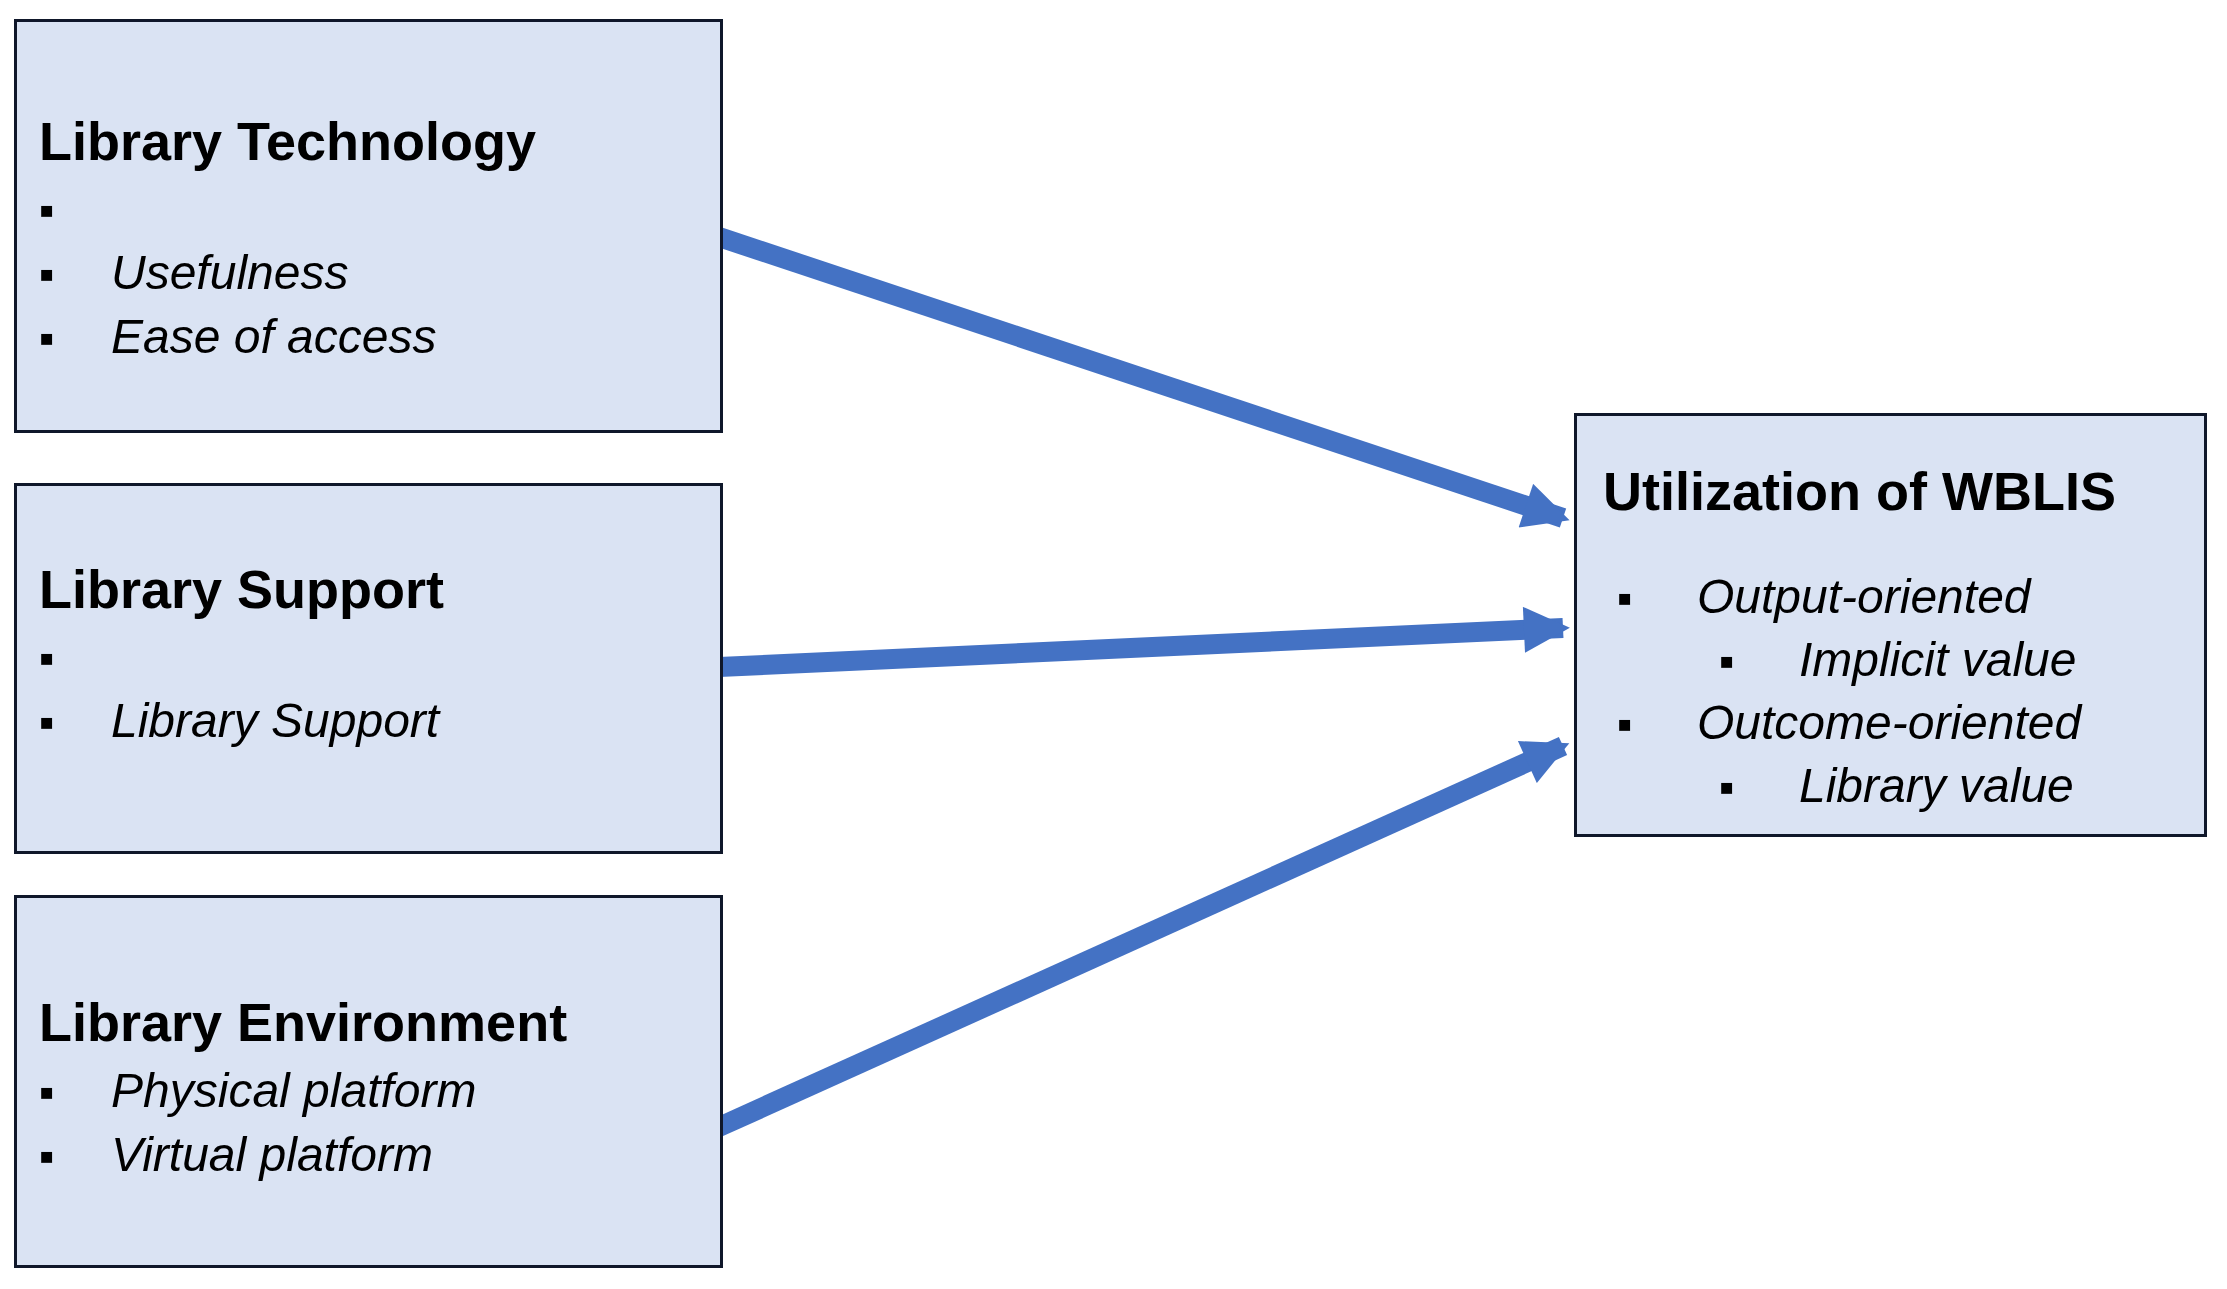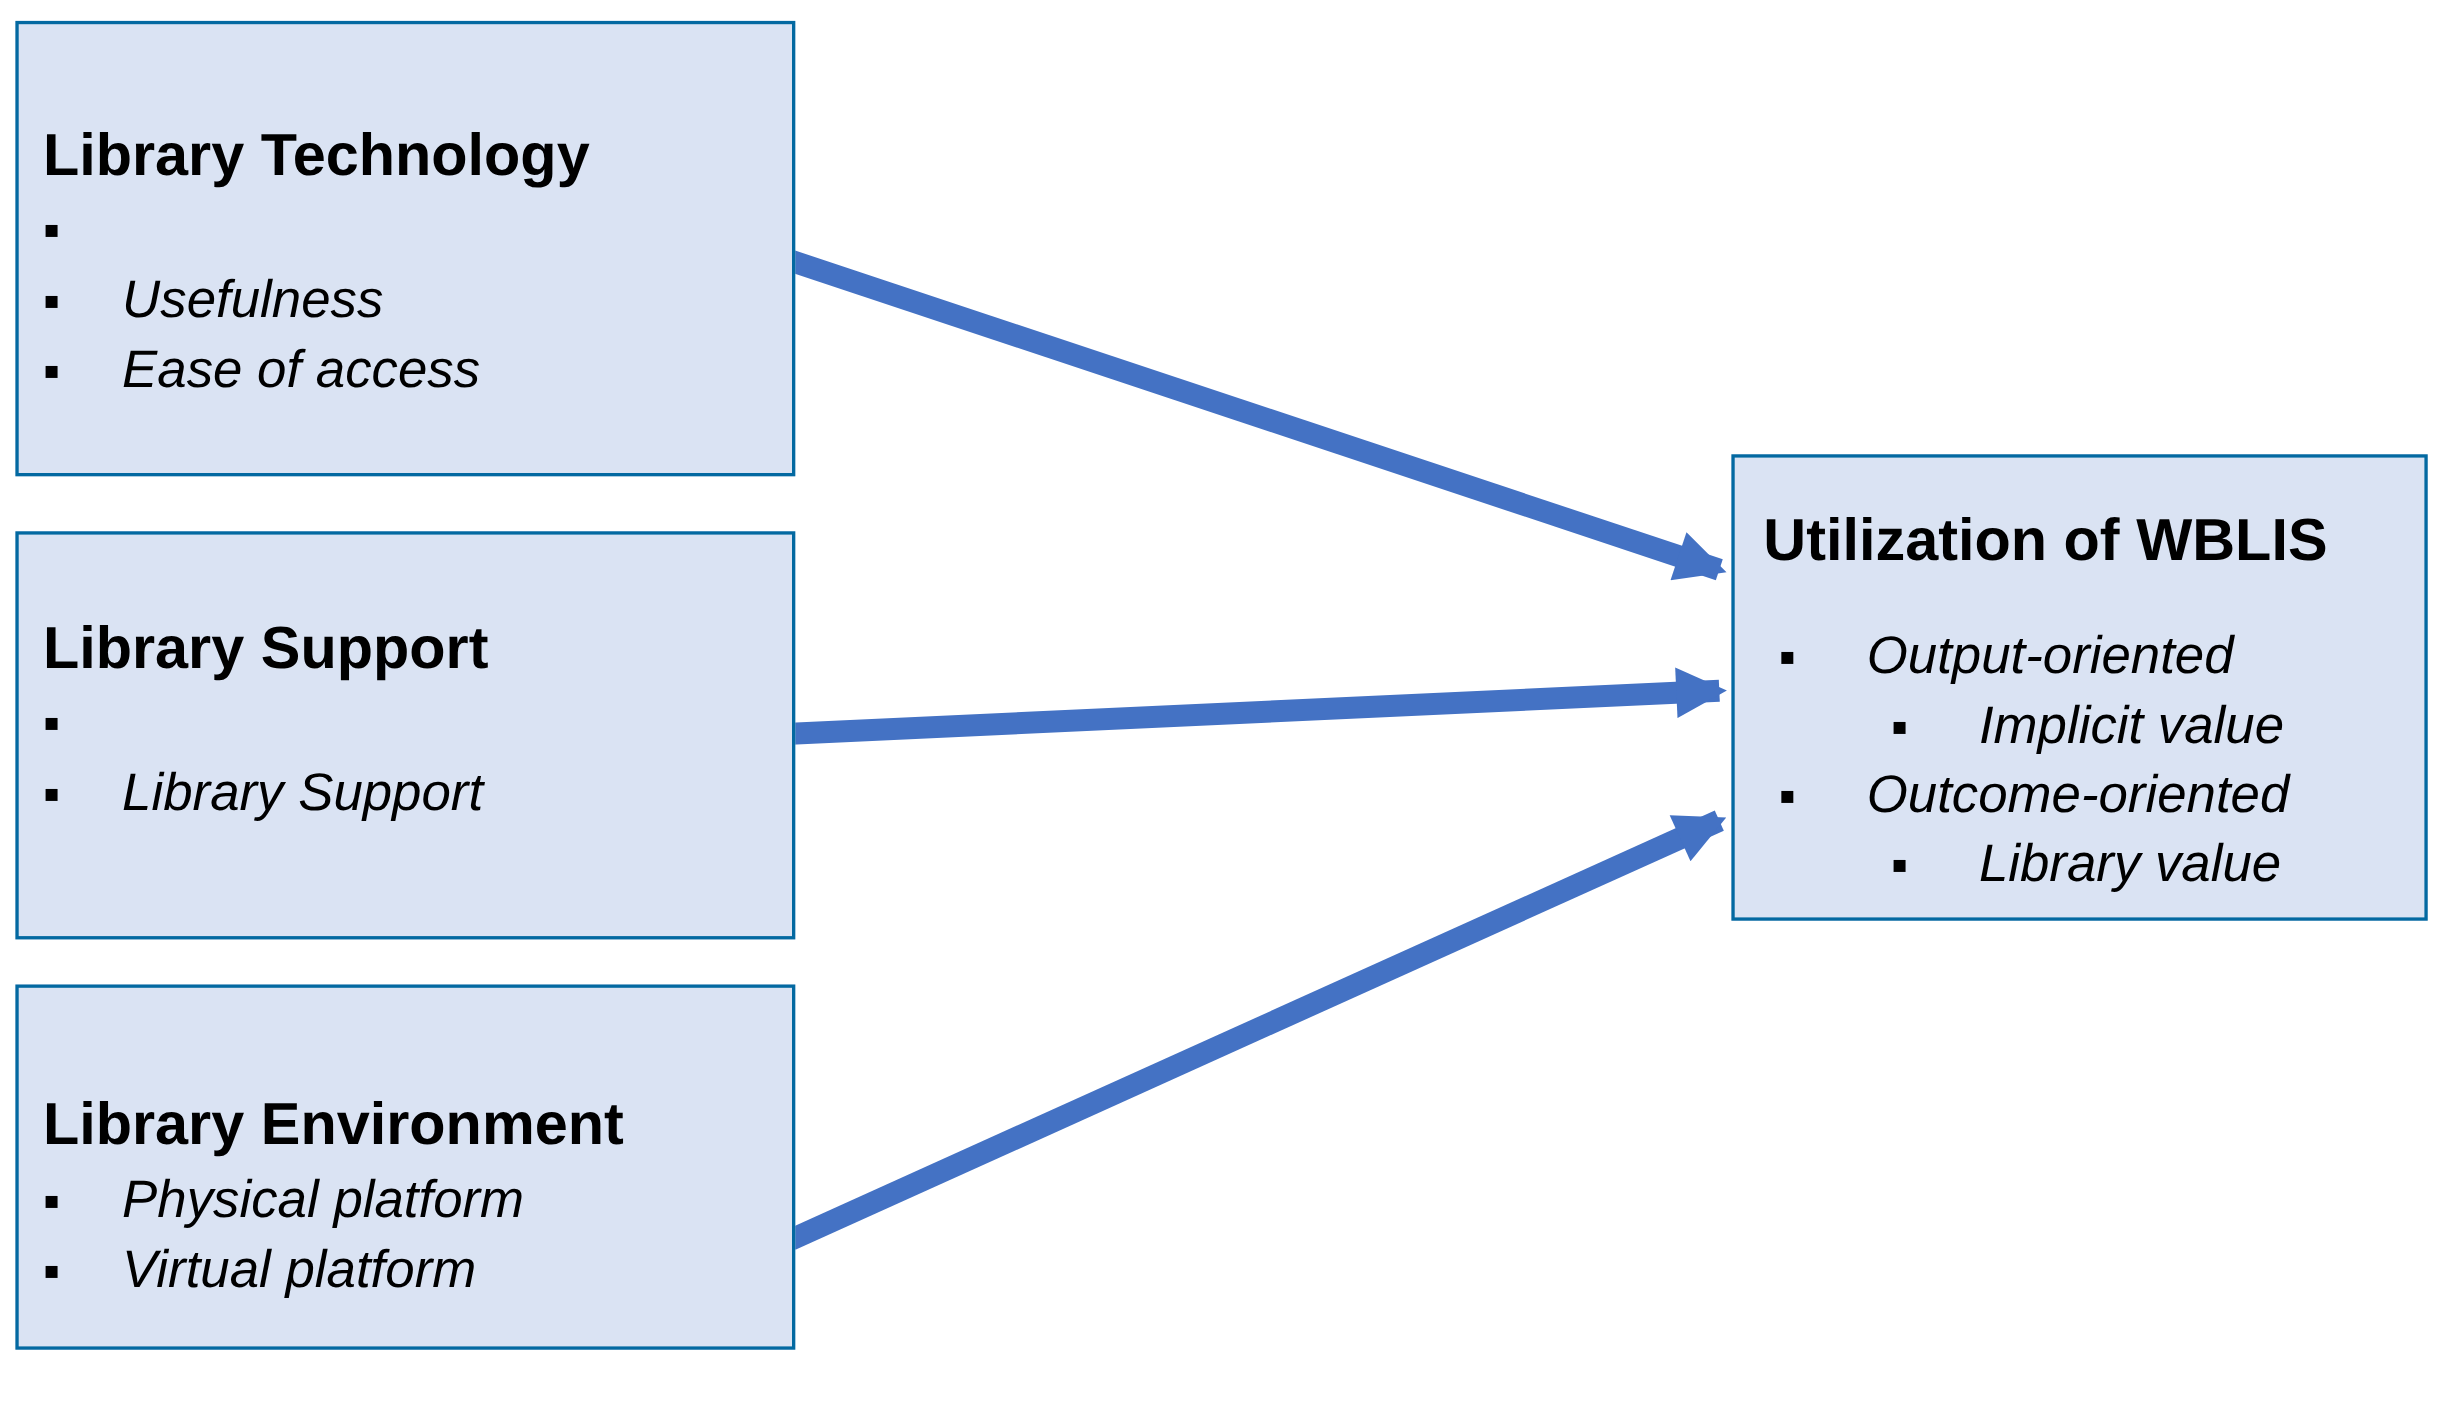--- a/index.html
+++ b/index.html
@@ -9,21 +9,21 @@
     width: 2227px;
     height: 1289px;
     background: #ffffff;
     font-family: "Liberation Sans", "DejaVu Sans", sans-serif;
     color: #000000;
     overflow: hidden;
   }
   .box {
     position: absolute;
     background: #dae3f3;
-    border: 3px solid #0369a1;
+    border: 3px solid #0f172a;
     z-index: 2;
   }
   .box-title {
     font-weight: bold;
     font-size: 54px;
     line-height: 62px;
     white-space: nowrap;
   }
   .list { margin-top: 6px; }
   .li {
@@ -37,21 +37,21 @@
     flex: 0 0 72px;
     font-size: 44px;
     font-style: normal;
   }
   .li-text {
     font-style: italic;
     font-size: 48px;
   }
   #box-technology  { left: 14px;   top: 19px;  width: 709px; height: 414px; padding: 88px 10px 0 22px; }
   #box-support     { left: 14px;   top: 483px; width: 709px; height: 371px; padding: 72px 10px 0 22px; }
-  #box-environment { left: 14px;   top: 895px; width: 709px; height: 332px; padding: 93px 10px 0 22px; }
+  #box-environment { left: 14px;   top: 895px; width: 709px; height: 373px; padding: 93px 10px 0 22px; }
   #box-utilization { left: 1574px; top: 413px; width: 633px; height: 424px; padding: 44px 10px 0 26px; }
   #box-utilization .box-title { margin-bottom: 44px; }
   #box-utilization .li { min-height: 62px; line-height: 62px; }
   #box-utilization .bullet { flex: 0 0 80px; margin-left: 14px; }
   #box-utilization .li.sub { margin-left: 102px; }
   svg.arrows {
     position: absolute;
     left: 0; top: 0;
     width: 2227px; height: 1289px;
     z-index: 1;

